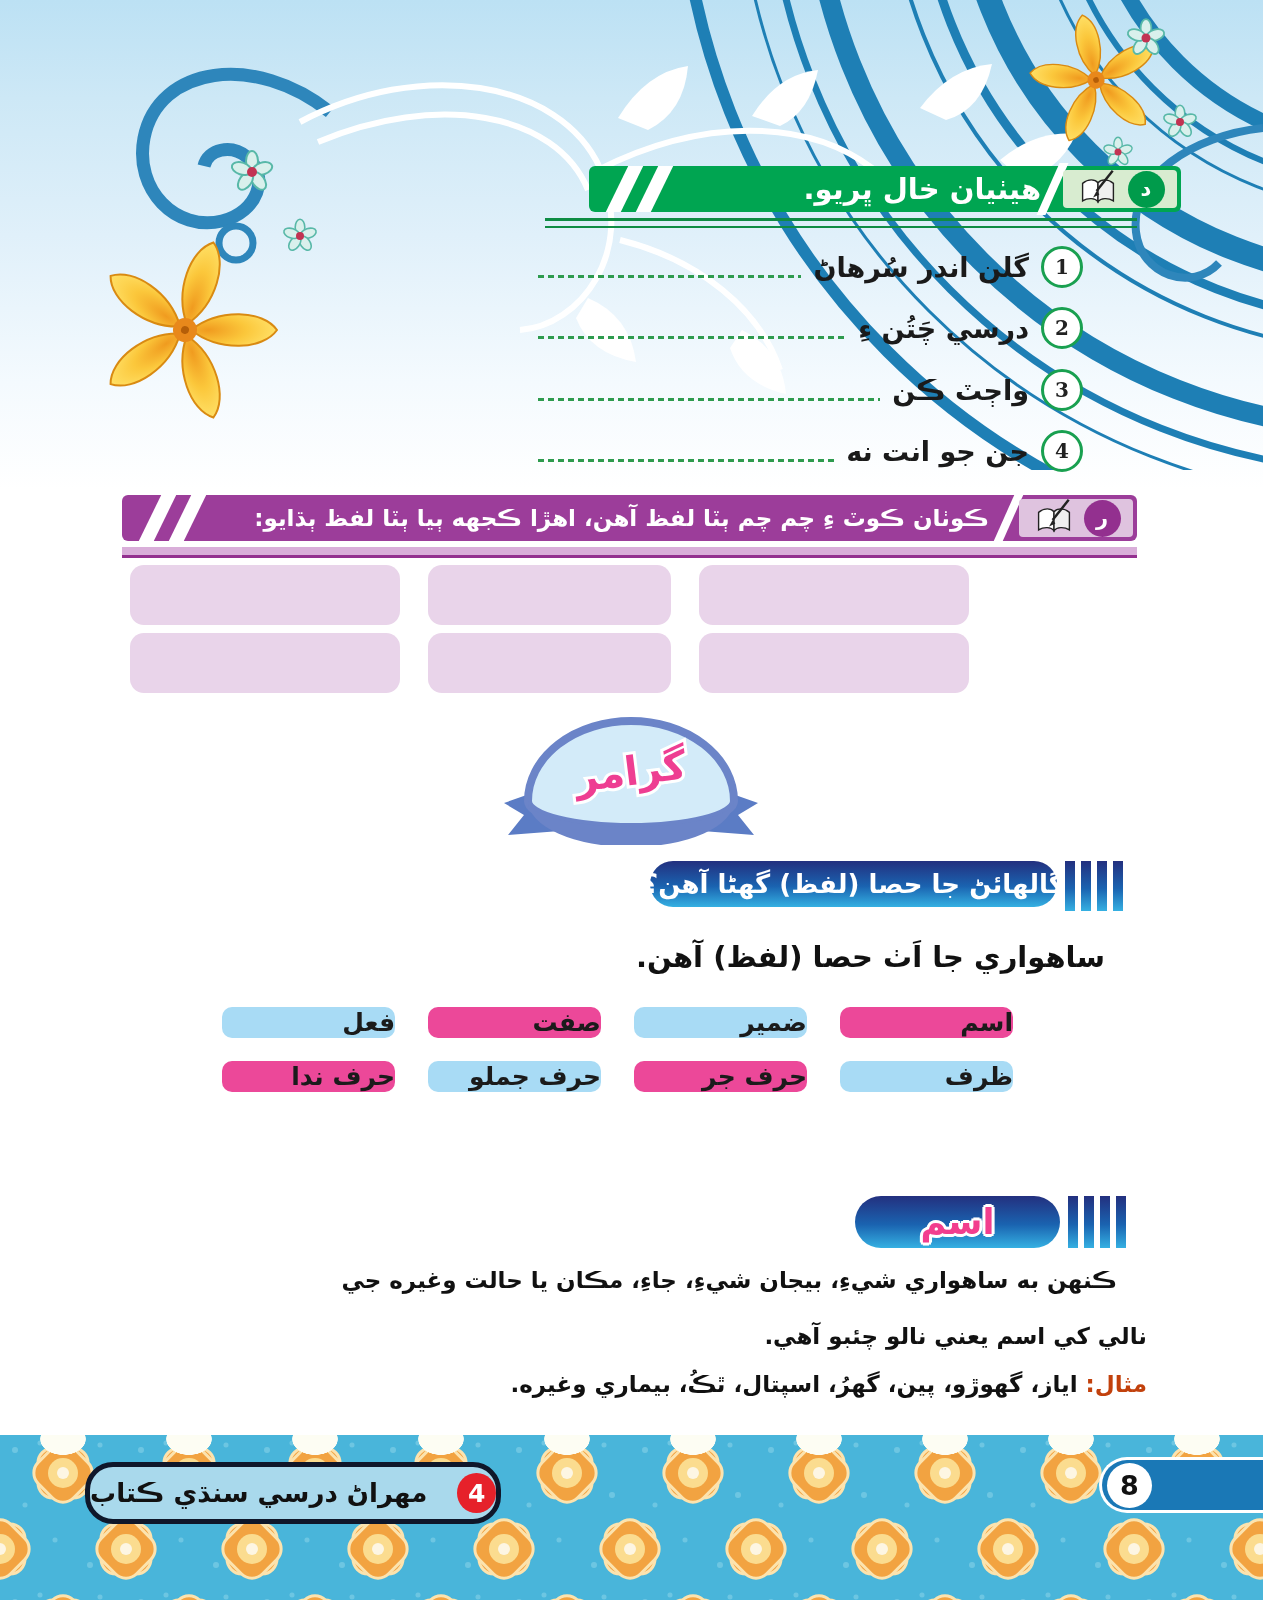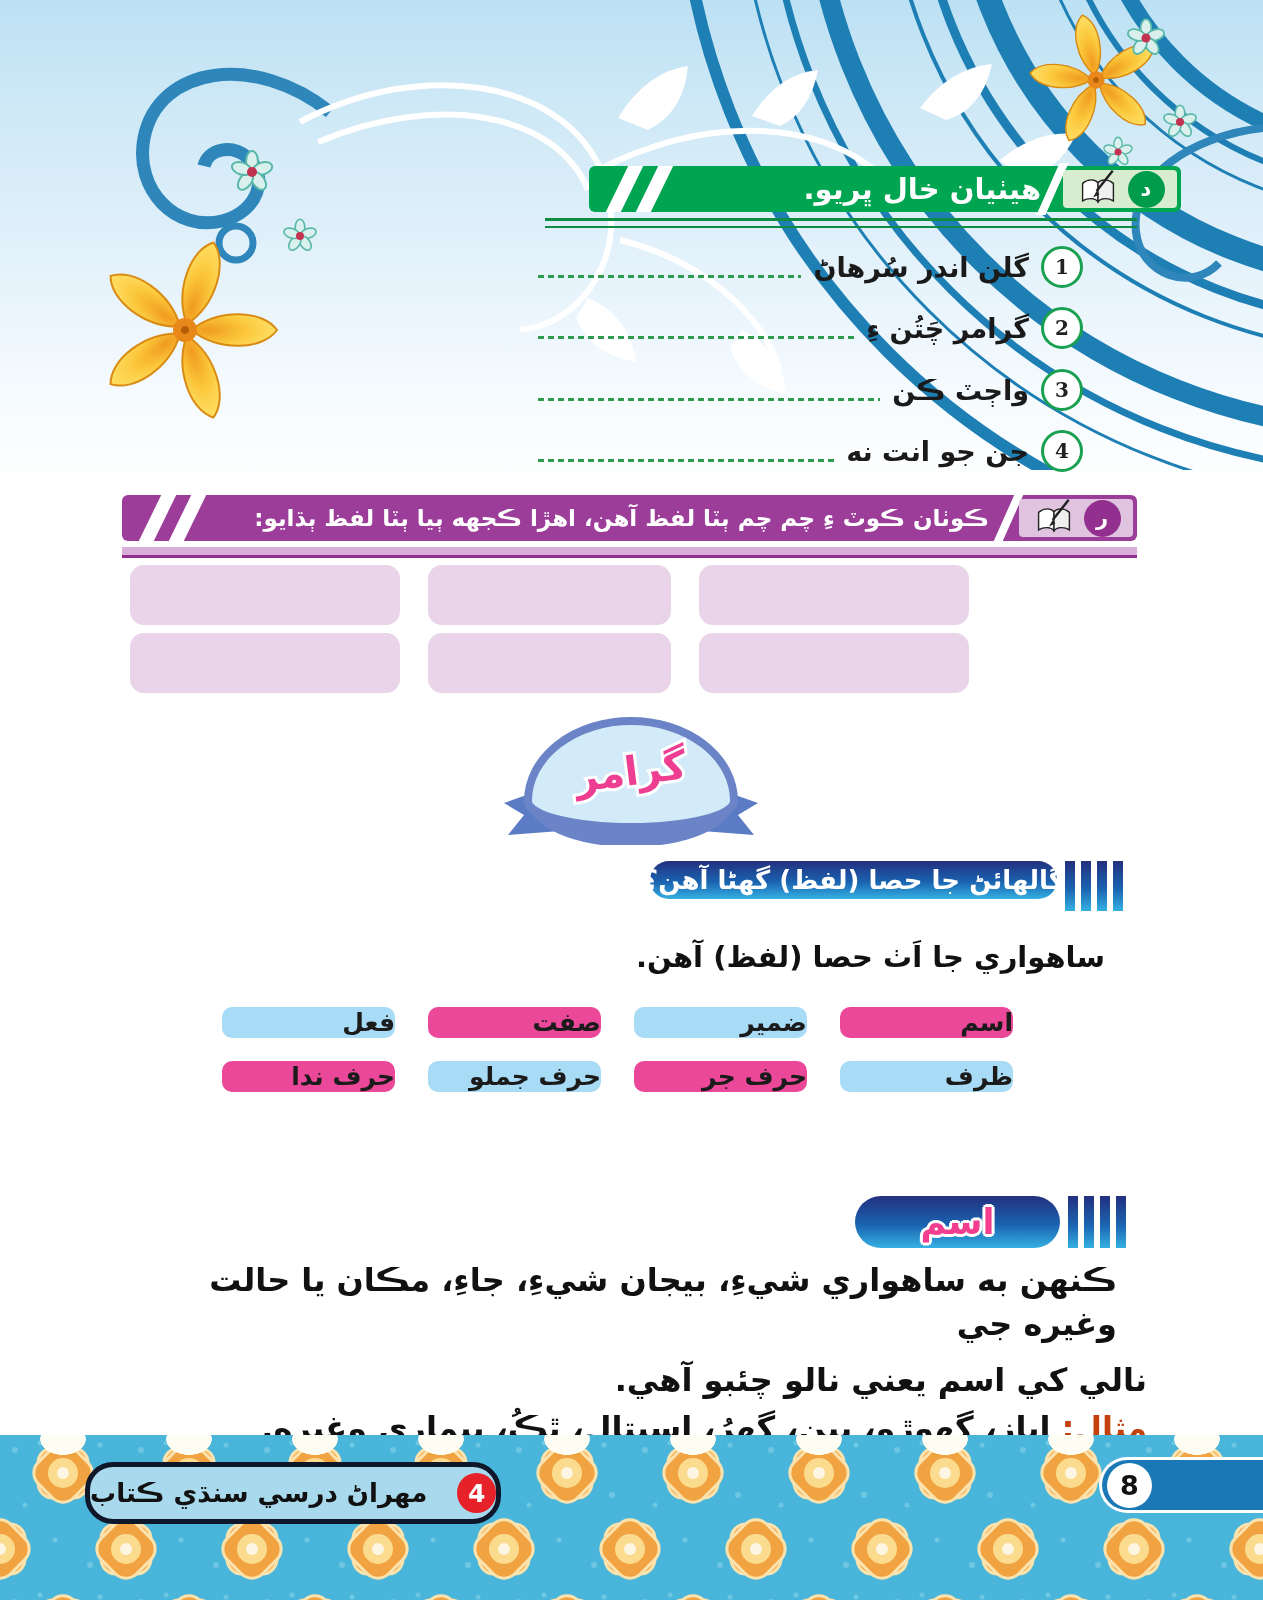--- a/index.html
+++ b/index.html
@@ -47,40 +47,40 @@
   
   .agrid{position:absolute;left:130px;top:565px;display:grid;
          grid-template-columns:270px 243px 270px;column-gap:28px;row-gap:8px;}
   .abox{height:60px;background:#E9D4EA;border-radius:14px;}
   
   .dome{position:absolute;left:498px;top:703px;}
   
   .bluebar{position:absolute;border-radius:26px;
            background:linear-gradient(180deg,#23307F 0%,#1A63B0 55%,#35B0E2 100%);
            display:flex;align-items:center;justify-content:center;}
-  .parts-bar{left:650px;top:861px;width:407px;height:38px;}
+  .parts-bar{left:650px;top:861px;width:407px;height:46px;}
   .noun-bar{left:855px;top:1196px;width:205px;height:52px;}
   .bluebar-title{direction:rtl;color:#fff;font-size:26px;font-weight:bold;white-space:nowrap;}
   .noun-title{color:#F23E8E;font-size:35px;
     text-shadow:-2px -2px 0 #fff,2px -2px 0 #fff,-2px 2px 0 #fff,2px 2px 0 #fff,0 -3px 0 #fff,0 3px 0 #fff,-3px 0 0 #fff,3px 0 0 #fff;}
   .stripes{position:absolute;display:flex;gap:6px;}
   .stripes1{left:1065px;top:861px;height:50px;}
   .stripes2{left:1068px;top:1196px;height:52px;}
   .stripe{width:10px;height:100%;background:linear-gradient(180deg,#23307F 0%,#1A63B0 55%,#35B0E2 100%);}
   
   .intro{position:absolute;right:158px;top:940px;direction:rtl;font-size:29px;font-weight:bold;color:#111;white-space:nowrap;}
   
   .chips{position:absolute;left:222px;top:1007px;display:grid;
          grid-template-columns:repeat(4,173px);column-gap:33px;row-gap:23px;}
   .chip{height:31px;border-radius:10px;display:flex;align-items:center;justify-content:flex-start;
         direction:rtl;font-size:25px;font-weight:bold;color:#1b1b1b;}
   .chip.blue{background:#A8DBF5;} .chip.pink{background:#ec4899;}
   
   .para{position:absolute;left:110px;right:116px;top:1258px;direction:rtl;text-align:right;
-        font-size:32px;font-weight:bold;color:#111;}
+        font-size:23px;font-weight:bold;color:#111;}
   .para .ln{line-height:44px;}
   .ln1{padding-right:30px;margin-bottom:12px;}
   .ln3{margin-top:4px;}
   .ex-label{color:#c2410c;}
   
   .footer{position:absolute;left:0;top:1435px;width:1263px;height:165px;overflow:hidden;}
   .scallops{position:absolute;left:0;top:-14px;width:100%;height:46px;
     background-image:radial-gradient(ellipse 33px 23px at 63px 18px,#FDFDF3 68%,rgba(255,255,255,0) 70%);
     background-size:126px 46px;background-repeat:repeat-x;}
   .fpill-left{position:absolute;left:85px;top:27px;width:406px;height:52px;background:#A9D9EC;
@@ -190,21 +190,21 @@
   <div class="green-under"></div>
 
   <div class="items">
     <div class="item i1">
       <span class="num-badge">1</span>
       <span class="item-text">گلن اندر سُرهاڻ</span>
       <span class="dots"></span>
     </div>
     <div class="item i2">
       <span class="num-badge">2</span>
-      <span class="item-text">گرامر چَتُن ءِ</span>
+      <span class="item-text">درسي چَتُن ءِ</span>
       <span class="dots"></span>
     </div>
     <div class="item i3">
       <span class="num-badge">3</span>
       <span class="item-text">واڄٽ ڪن</span>
       <span class="dots"></span>
     </div>
     <div class="item i4">
       <span class="num-badge">4</span>
       <span class="item-text">جن جو انت نه</span>

